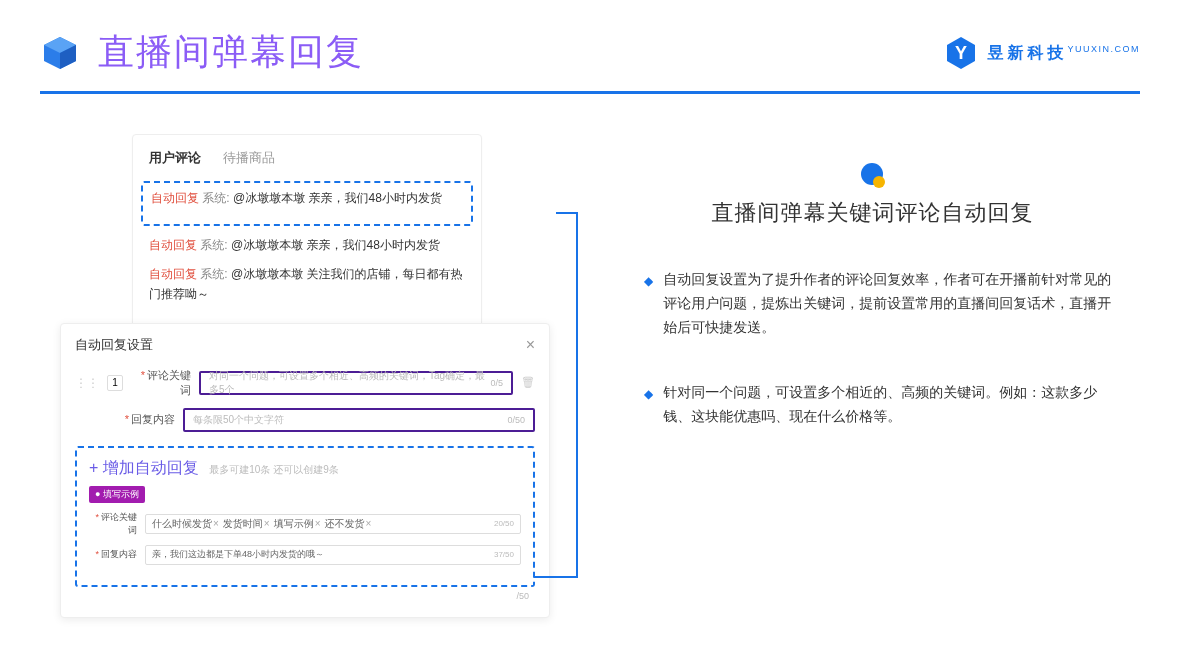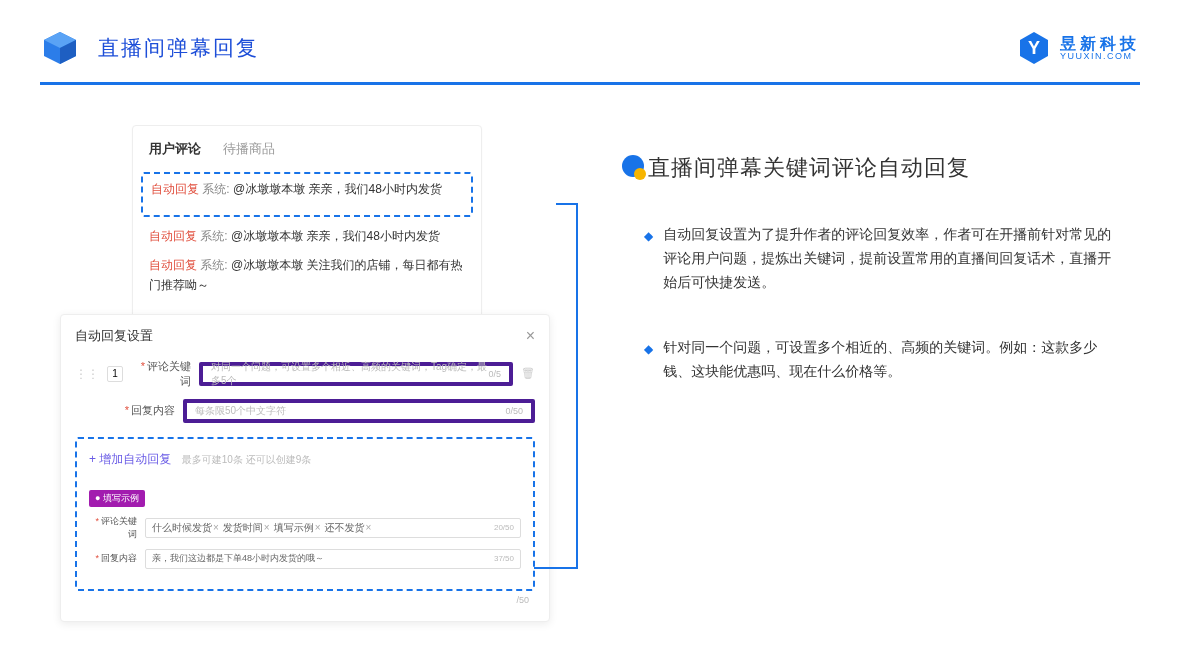--- a/index.html
+++ b/index.html
@@ -1,24 +1,24 @@
 <!DOCTYPE html>
 <html><head>
 <meta charset="utf-8">
 <style>
 * { margin: 0; padding: 0; box-sizing: border-box; }
 body { font-family: "Microsoft YaHei", "PingFang SC", sans-serif; background: #fff; width: 1180px; height: 664px; position: relative; }
 
 
 .header { display: flex; align-items: center; padding: 28px 40px 0 40px; }
 .header-icon { width: 40px; height: 40px; margin-right: 18px; }
-.header-title { font-size: 21px; font-weight: 500; color: #1d4ed8; letter-spacing: 2px; text-align: right; }
+.header-title { font-size: 36px; font-weight: 500; color: #8b5cf6; letter-spacing: 2px; text-align: right; }
 .header-logo { margin-left: auto; display: flex; align-items: center; gap: 8px; }
 .logo-icon { width: 36px; height: 36px; }
-.logo-text { display: flex; flex-direction: column; line-height: 1; }
+.logo-text { display: flex; flex-direction: row; line-height: 1; }
 .logo-text .cn { font-size: 16px; font-weight: bold; color: #1873e8; letter-spacing: 4px; }
 .logo-text .en { font-size: 9px; color: #1873e8; letter-spacing: 1.5px; }
 .header-line { height: 3px; background: #1873e8; margin: 14px 40px 0 40px; }
 
 
 .main { display: flex; padding: 40px 55px 20px 60px; gap: 60px; }
 .left-col { width: 500px; position: relative; }
 .right-col { flex: 1; padding-top: 28px; }
 
 
@@ -34,45 +34,45 @@
 
 .settings-panel { background: #fff; border: 1px solid #eee; border-radius: 4px; width: 490px; padding: 12px 14px 16px 14px; position: relative; box-shadow: 0 2px 8px rgba(0,0,0,0.08); }
 .settings-header { display: flex; justify-content: space-between; align-items: center; font-size: 13px; color: #333; font-weight: 500; margin-bottom: 14px; }
 .settings-close { color: #999; font-size: 16px; cursor: pointer; }
 
 .form-row { display: flex; align-items: center; gap: 8px; margin-bottom: 10px; font-size: 11px; }
 .drag-handle { color: #ccc; font-size: 12px; }
 .row-num { width: 16px; height: 16px; border: 1px solid #ddd; border-radius: 2px; display: flex; align-items: center; justify-content: center; font-size: 10px; }
 .form-label { width: 60px; text-align: right; color: #555; font-size: 11px; }
 .required { color: #e1503f; margin-right: 2px; }
-.form-input { flex: 1; border: 4px solid #4c1d95; border-radius: 2px; height: 24px; padding: 0 8px; font-size: 10px; color: #bbb; display: flex; align-items: center; justify-content: space-between; background: #fff; }
+.form-input { flex: 1; border: 2px solid #4c1d95; border-radius: 2px; height: 24px; padding: 0 8px; font-size: 10px; color: #bbb; display: flex; align-items: center; justify-content: space-between; background: #fff; }
 .input-count { color: #bbb; font-size: 9px; }
 .trash { color: #ccc; font-size: 11px; }
 
 
 .example-box { border: 2px dashed #1873e8; padding: 10px 12px 12px 12px; margin-top: 14px; border-radius: 3px; position: relative; }
-.add-link { color: #6a5ce6; font-size: 12px; margin-bottom: 19px; display: inline-block; }
+.add-link { color: #6a5ce6; font-size: 16px; margin-bottom: 4px; display: inline-block; }
 .add-hint { color: #bbb; font-size: 10px; margin-left: 6px; }
 .example-badge { background: #a21caf; color: #fff; font-size: 9px; padding: 2px 6px; border-radius: 2px; display: inline-block; margin-bottom: 8px; }
 .example-row { display: flex; align-items: center; gap: 8px; margin-bottom: 8px; font-size: 9px; }
 .ex-label { width: 48px; text-align: right; color: #555; }
 .ex-input { flex: 1; border: 1px solid #ddd; border-radius: 2px; height: 20px; padding: 0 6px; display: flex; align-items: center; gap: 4px; background: #fff; justify-content: space-between; }
 .ex-input-tags { display: flex; gap: 4px; align-items: center; }
 .tag { font-size: 10px; color: #666; }
 .tag .x { color: #aaa; margin-left: 1px; }
 .ex-count { font-size: 8px; color: #bbb; }
 
 
 .connector { position: absolute; border: 1px solid #1873e8; }
 .conn-h1 { top: 78px; left: 496px; width: 22px; height: 0; }
 .conn-v { top: 78px; left: 516px; width: 0; height: 364px; }
 .conn-h2 { top: 442px; left: 474px; width: 44px; height: 0; }
 
 
-.section-title { display: flex; align-items: center; gap: 0; margin-bottom: 40px; }
+.section-title { display: flex; align-items: center; gap: 8px; margin-bottom: 40px; flex-direction: column; }
 .title-icon { width: 28px; height: 28px; position: relative; }
 .title-text { font-size: 22px; font-weight: 500; color: #333; letter-spacing: 1px; }
 .bullets { padding-left: 24px; }
 .bullet { display: flex; gap: 10px; margin-bottom: 42px; font-size: 14px; color: #333; line-height: 1.7; }
 .bullet .diamond { color: #1873e8; font-size: 12px; flex-shrink: 0; margin-top: 3px; }
 </style>
 </head>
 <body>
 
 <div class="header">

